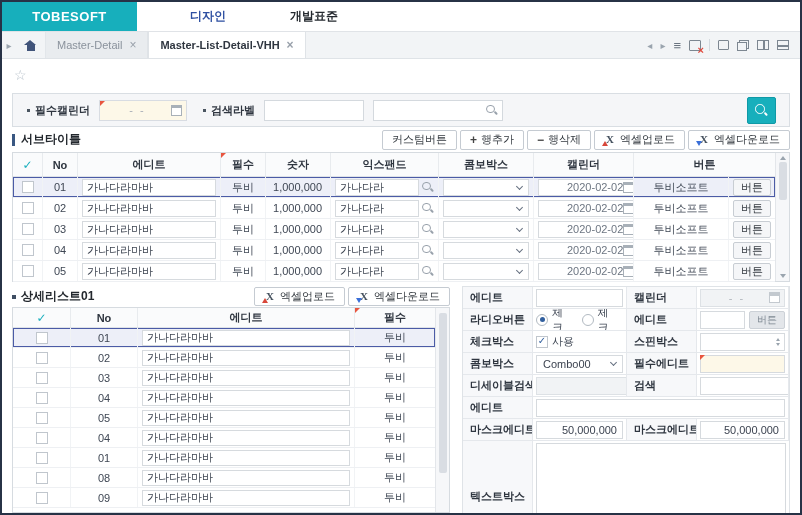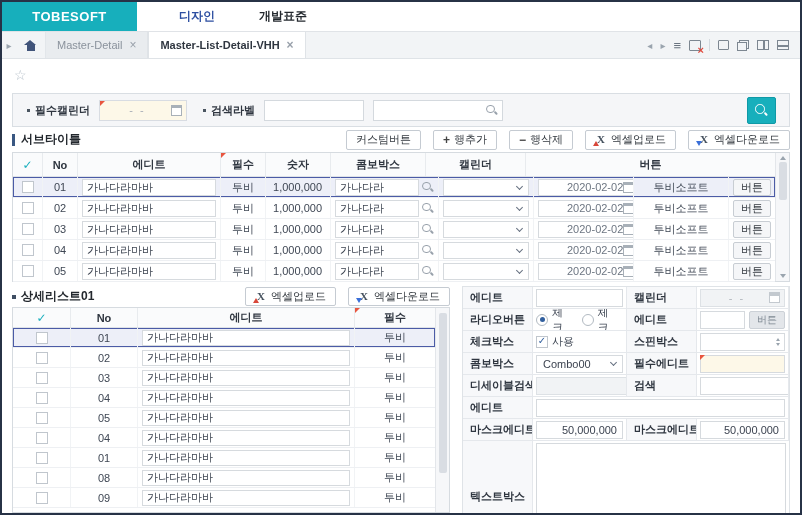--- a/index.html
+++ b/index.html
@@ -3,21 +3,21 @@
 <meta charset="utf-8">
 <style>
   html,body{margin:0;padding:0;background:#9aa0a8;font-family:"Liberation Sans","DejaVu Sans",sans-serif;}
   .window{width:802px;height:515px;border:2px solid #273246;background:#fff;overflow:hidden;position:relative;
           font-size:11px;color:#333;box-sizing:border-box;}
   .window *{box-sizing:border-box;}
 
   
   .top{height:30px;display:flex;align-items:stretch;background:#fff;border-bottom:1px solid #e0e3e7;}
   .logo{width:135px;background:#17afbc;color:#fff;font-weight:bold;font-size:13px;display:flex;align-items:center;justify-content:center;letter-spacing:.5px;cursor:pointer;}
-  .menus{display:flex;align-items:center;gap:44px;padding-left:42px;text-align:center;}
+  .menus{display:flex;align-items:center;gap:64px;padding-left:53px;text-align:center;}
   .menu{font-weight:bold;font-size:12px;color:#23282e;cursor:pointer;white-space:nowrap;}
   .menu.active{color:#2d4fa1;}
   .top-right{margin-left:auto;display:flex;align-items:center;gap:9px;padding-right:13px;color:#4a515a;font-size:11px;}
 
   .ic-user{width:11px;height:11px;position:relative;flex:none;}
   .ic-user::before{content:"";position:absolute;left:3px;top:0;width:5px;height:5px;border-radius:50%;background:#5d6773;}
   .ic-user::after{content:"";position:absolute;left:.5px;bottom:0;width:10px;height:5px;border-radius:5px 5px 1px 1px;background:#5d6773;}
   .ic-power{width:11px;height:11px;border:1.5px solid #737d89;border-radius:50%;position:relative;flex:none;}
   .ic-power::before{content:"";position:absolute;left:50%;top:-3.5px;transform:translateX(-50%);width:2px;height:5px;background:#737d89;box-shadow:0 0 0 1.2px #fff;}
 
@@ -67,21 +67,21 @@
   .ic-mag::before{content:"";position:absolute;left:1px;top:1px;width:6.5px;height:6.5px;border:1.4px solid #98a1ab;border-radius:50%;}
   .ic-mag::after{content:"";position:absolute;left:9px;top:8.5px;width:3.8px;height:1.6px;background:#98a1ab;transform:rotate(45deg);border-radius:1px;}
   .sbtn{position:absolute;right:13px;top:3px;width:29px;height:27px;background:#17afbc;border:1px solid #0f99a6;border-radius:2px;cursor:pointer;display:flex;align-items:center;justify-content:center;}
   .sbtn .ic-mag::before{border-color:#fff;width:7.5px;height:7.5px;border-width:1.6px;}
   .sbtn .ic-mag::after{background:#fff;left:10px;top:9.5px;}
 
   
   .secbar{display:flex;align-items:center;padding:0 10px;height:25px;}
   .sectitle{display:flex;align-items:center;gap:6px;font-weight:bold;font-size:12px;color:#23282e;}
   .secmark{width:3px;height:12px;background:#3a5782;flex:none;}
-  .toolbar{margin-left:auto;display:flex;gap:12px;}
+  .toolbar{margin-left:auto;display:flex;gap:3px;}
   .tbtn{height:20px;border:1px solid #c5cbd2;background:#fff;border-radius:2px;font-size:11px;color:#33393f;
         padding:0 9px;display:flex;align-items:center;gap:4px;font-family:inherit;cursor:pointer;white-space:nowrap;}
   .pmico{font-weight:bold;color:#444;font-size:12px;line-height:1;}
   .ic-xl{position:relative;width:12px;height:11px;flex:none;font-family:"Liberation Serif","DejaVu Serif",serif;}
   .ic-xl::before{content:"X";position:absolute;left:2px;top:0;font-size:11px;line-height:11px;font-weight:bold;color:#46525f;}
   .ic-xl.up::after{content:"";position:absolute;left:-2px;bottom:-1px;border-left:3px solid transparent;border-right:3px solid transparent;border-bottom:5px solid #d8473a;}
   .ic-xl.down::after{content:"";position:absolute;left:-2px;bottom:-1px;border-left:3px solid transparent;border-right:3px solid transparent;border-top:5px solid #3a6fd8;}
 
   
   .grid{margin:0 10px;border:1px solid #d6dbe0;height:130px;display:flex;background:#fff;}
@@ -263,20 +263,21 @@
         <div class="gh w-chk">
             <span class="hdck">✓</span>
           </div>
         <div class="gh w-no">No</div>
         <div class="gh w-edit">에디트</div>
         <div class="gh w-req">
             <span class="reqmark"></span>
             <span>필수</span>
           </div>
         <div class="gh w-num">숫자</div>
+        <div class="gh w-exp" style="justify-content:center;">익스팬드</div>
         <div class="gh w-combo">콤보박스</div>
         <div class="gh w-cal">캘린더</div>
         <div class="gh w-btn" style="border-right:none;">버튼</div>
       </div>
 
       <div class="grow sel">
         <div class="gc w-chk">
             <span class="ckb"></span>
           </div>
         <div class="gc w-no gc-c">01</div>

